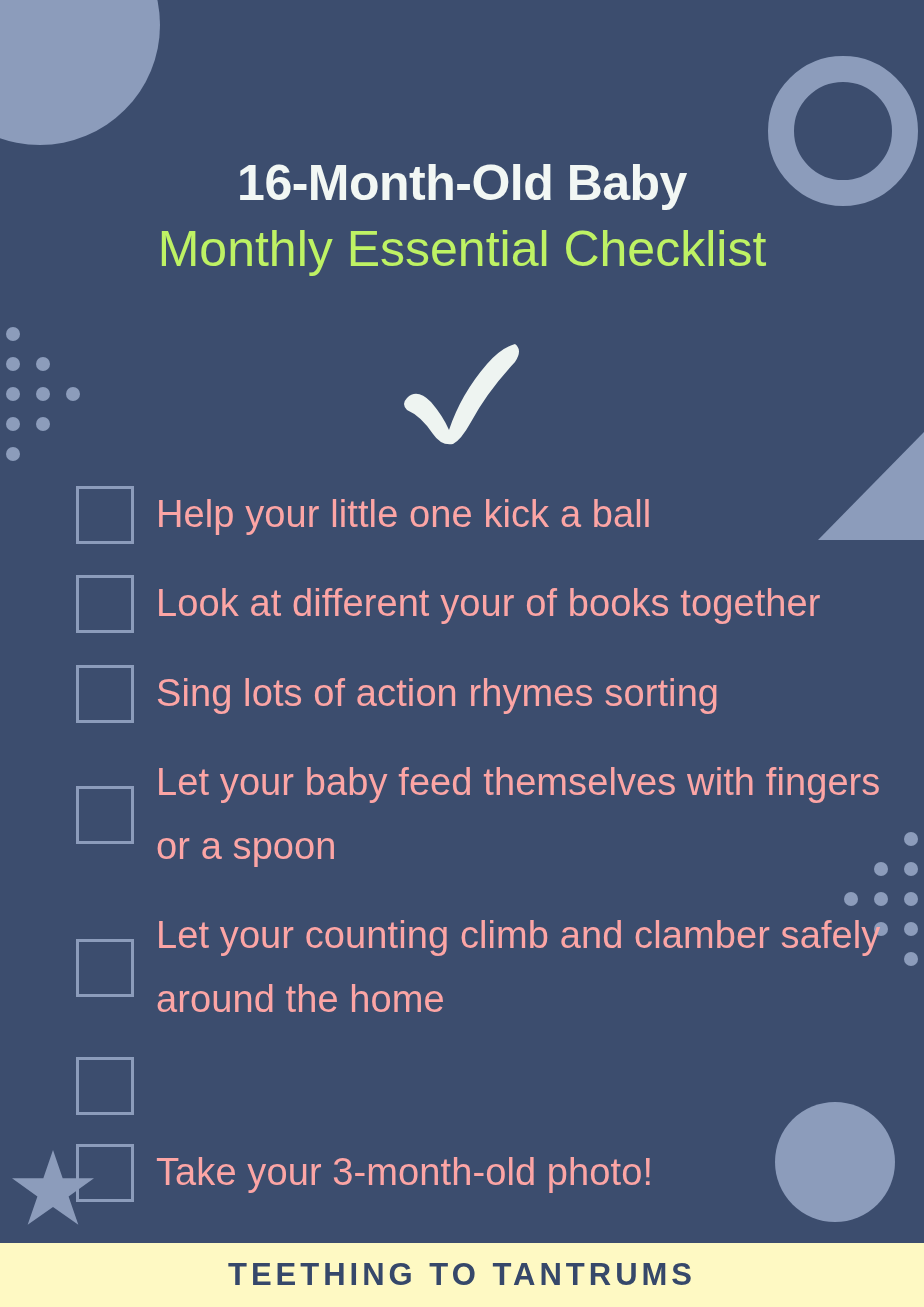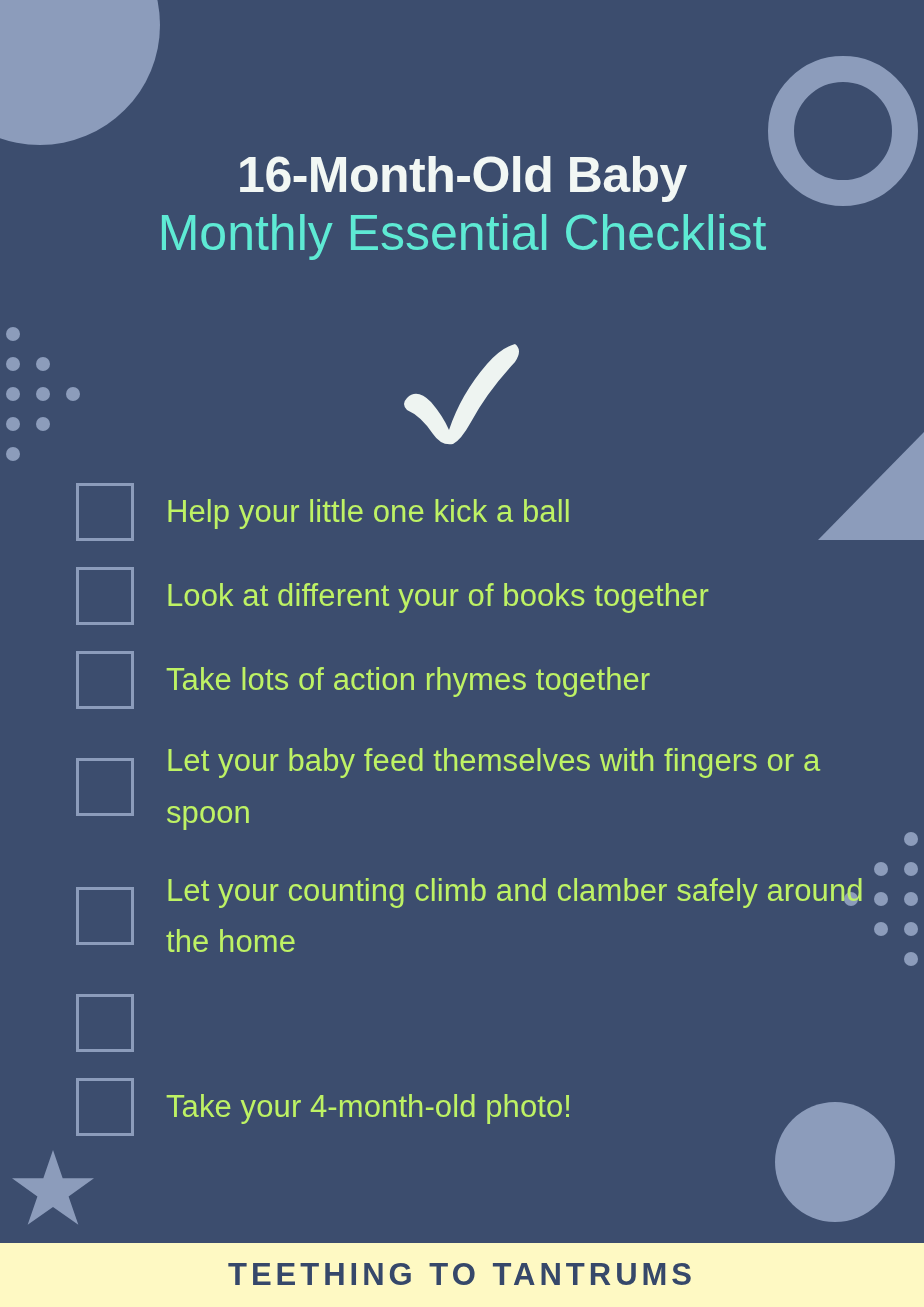--- a/index.html
+++ b/index.html
@@ -85,26 +85,26 @@
     left: 0;
     width: 100%;
     text-align: center;
   }
   #main-title {
     font-size: 50px;
     font-weight: bold;
     color: #f2f7f4;
     letter-spacing: -0.5px;
     line-height: 1.0;
-    margin: 0;
+    margin: 8px;
   }
   #sub-title {
     font-size: 50px;
     font-weight: normal;
-    color: #5eead4;
+    color: #bef264;
     letter-spacing: 0px;
     line-height: 1.35;
     margin: 0;
   }
 
   #checkmark-wrap {
     position: absolute;
     top: 330px;
     left: 0;
     width: 100%;
@@ -130,26 +130,25 @@
     flex: 0 0 auto;
     width: 58px;
     height: 58px;
     border: 3px solid #8c9cbb;
     background: transparent;
     box-sizing: border-box;
     margin-right: 22px;
   }
 
   .check-label {
-    font-size: 31px;
-    color: #bef264;
+    font-size: 38px;
+    color: #fca5a5;
     line-height: 1.67;
     letter-spacing: 0.1px;
     max-width: 730px;
-    margin-left: 10px;
   }
 
   
   #footer {
     position: absolute;
     left: 0;
     bottom: 0;
     width: 100%;
     height: 64px;
     background: #fef9c3;
@@ -223,40 +222,40 @@
         <div class="check-label">Help your little one kick a ball</div>
       </div>
 
       <div class="check-row">
         <div class="checkbox"></div>
         <div class="check-label">Look at different your of books together</div>
       </div>
 
       <div class="check-row">
         <div class="checkbox"></div>
-        <div class="check-label">Take lots of action rhymes together</div>
+        <div class="check-label">Sing lots of action rhymes sorting</div>
       </div>
 
       <div class="check-row two-line">
         <div class="checkbox"></div>
         <div class="check-label">Let your baby feed themselves with fingers or a spoon</div>
       </div>
 
       <div class="check-row two-line">
         <div class="checkbox"></div>
         <div class="check-label">Let your counting climb and clamber safely around the home</div>
       </div>
 
       <div class="check-row">
         <div class="checkbox"></div>
       </div>
 
       <div class="check-row">
         <div class="checkbox"></div>
-        <div class="check-label">Take your 4-month-old photo!</div>
+        <div class="check-label">Take your 3-month-old photo!</div>
       </div>
 
     </div>
 
   </div>
 
   <div id="footer">
     <span id="footer-text">TEETHING TO TANTRUMS</span>
   </div>
 

